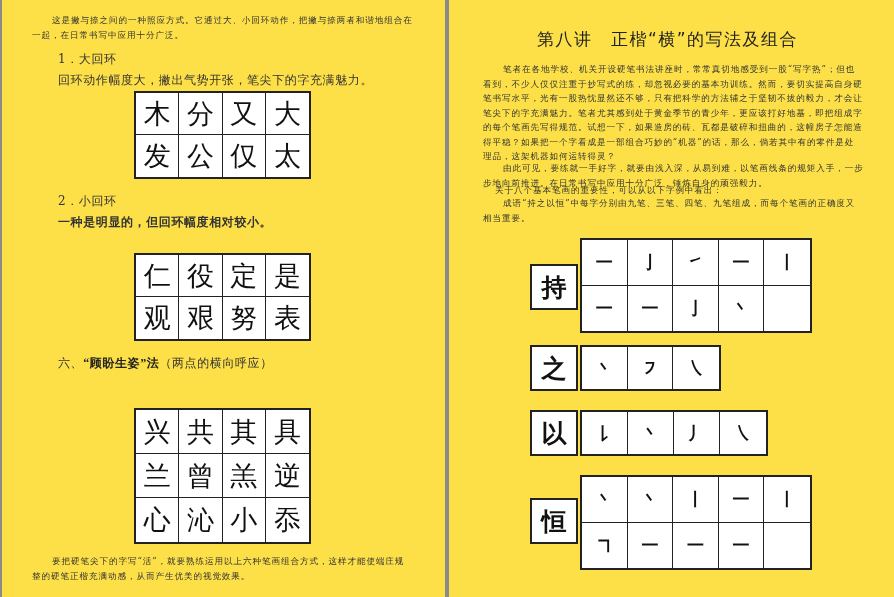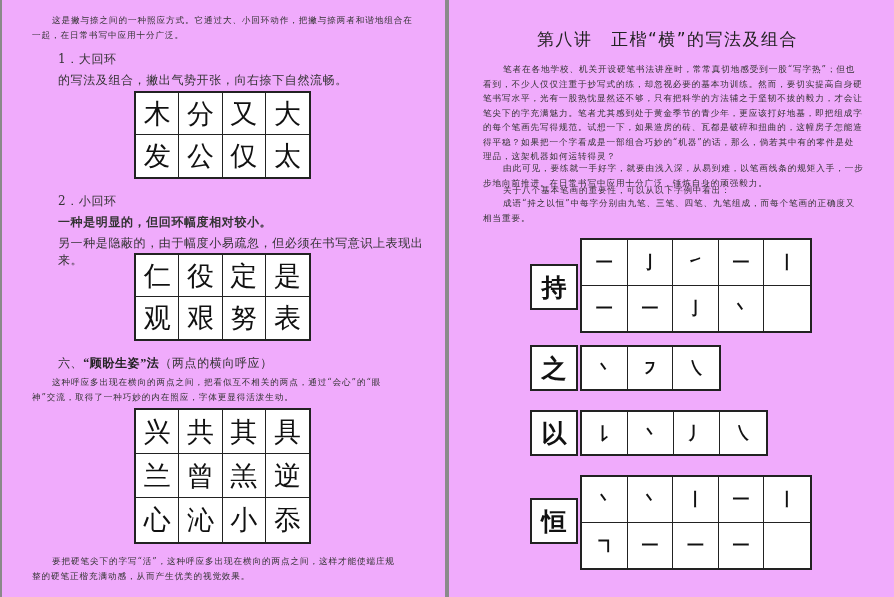--- a/index.html
+++ b/index.html
@@ -1,18 +1,18 @@
 <!DOCTYPE html>
 <html><head>
 <meta charset="utf-8">
 <style>
   * { box-sizing: border-box; margin: 0; padding: 0; }
   html, body { width: 894px; height: 597px; overflow: hidden; background: #8a8a8a; }
   body { font-family: "DejaVu Serif", "Liberation Serif", serif; color: #222; position: relative; }
-  .page { position: absolute; top: 0; height: 597px; background: #f0abfc; overflow: hidden; }
+  .page { position: absolute; top: 0; height: 597px; background: #fde047; overflow: hidden; }
   .page-left { left: 2px; width: 443px; }
   .page-right { left: 449px; width: 512px; }
   p.para { position: absolute; font-size: 8.6px; line-height: 14.5px; letter-spacing: 0.9px; color: #333; }
   p.para .indent { display: inline-block; width: 20px; }
   .heading { position: absolute; font-size: 12px; color: #333; letter-spacing: 0.6px; }
   .heading b { font-weight: bold; color: #222; }
   .title { position: absolute; font-family: "DejaVu Sans", "Liberation Sans", sans-serif; font-size: 17px; letter-spacing: 1.5px; color: #222; }
   .grid { position: absolute; border: 2px solid #222; display: grid; background: #fff; }
   .cell { border-right: 1.5px solid #222; border-bottom: 1.5px solid #222; display: flex; align-items: center; justify-content: center; font-family: "DejaVu Serif", serif; font-size: 27px; color: #111; }
   .cell.lastcol { border-right: none; }
@@ -23,83 +23,78 @@
 </head>
 <body>
 
 <div class="page page-left">
   <p class="para" style="left:30px; top:13px; width:400px;">
     <span class="indent"></span><span>这是撇与捺之间的一种照应方式。它通过大、小回环动作，把撇与捺两者和谐地组合在</span><br>
     <span>一起，在日常书写中应用十分广泛。</span>
   </p>
 
   <div class="heading" style="left:56px; top:51px;">1．大回环</div>
-  <div class="heading" style="left:56px; top:72px;">的写法及组合，撇出气势开张，向右捺下自然流畅。</div>
+  <div class="heading" style="left:56px; top:72px;">回环动作幅度大，撇出气势开张，笔尖下的字充满魅力。</div>
 
   <div class="grid" id="grid1" style="left:132px; top:91px; width:177px; height:88px; grid-template-columns:repeat(4,1fr); grid-template-rows:repeat(2,1fr);">
       <div class="cell">木</div>
       <div class="cell">分</div>
       <div class="cell">又</div>
       <div class="cell lastcol">大</div>
       <div class="cell lastrow">发</div>
       <div class="cell lastrow">公</div>
       <div class="cell lastrow">仅</div>
       <div class="cell lastcol lastrow">太</div>
     </div>
 
   <div class="heading" style="left:56px; top:193px;">2．小回环</div>
   <div class="heading" style="left:56px; top:214px;font-weight:bold;">一种是明显的，但回环幅度相对较小。</div>
-  <div class="heading" style="left:56px; top:235px;">另一种是隐蔽的，由于幅度小易疏忽，但必须在书写意识上表现出来。</div>
 
   <div class="grid" id="grid2" style="left:132px; top:253px; width:177px; height:88px; grid-template-columns:repeat(4,1fr); grid-template-rows:repeat(2,1fr);">
       <div class="cell">仁</div>
       <div class="cell">役</div>
       <div class="cell">定</div>
       <div class="cell lastcol">是</div>
       <div class="cell lastrow">观</div>
       <div class="cell lastrow">艰</div>
       <div class="cell lastrow">努</div>
       <div class="cell lastcol lastrow">表</div>
     </div>
 
   <div class="heading" style="left:56px; top:355px;font-family:Liberation Serif, serif;">
     <span>六、</span><b>“顾盼生姿”法</b><span>（两点的横向呼应）</span>
   </div>
-  <p class="para" style="left:30px; top:375px; width:400px;">
-    <span class="indent"></span><span>这种呼应多出现在横向的两点之间，把看似互不相关的两点，通过“会心”的“眼</span><br>
-    <span>神”交流，取得了一种巧妙的内在照应，字体更显得活泼生动。</span>
-  </p>
 
   <div class="grid" id="grid3" style="left:132px; top:408px; width:177px; height:136px; grid-template-columns:repeat(4,1fr); grid-template-rows:repeat(3,1fr);">
       <div class="cell">兴</div>
       <div class="cell">共</div>
       <div class="cell">其</div>
       <div class="cell lastcol">具</div>
       <div class="cell">兰</div>
       <div class="cell">曾</div>
       <div class="cell">羔</div>
       <div class="cell lastcol">逆</div>
       <div class="cell lastrow">心</div>
       <div class="cell lastrow">沁</div>
       <div class="cell lastrow">小</div>
       <div class="cell lastcol lastrow">忝</div>
     </div>
 
   <p class="para" style="left:30px; top:554px; width:410px;">
-    <span class="indent"></span><span>要把硬笔尖下的字写“活”，这种呼应多出现在横向的两点之间，这样才能使端庄规</span><br>
+    <span class="indent"></span><span>要把硬笔尖下的字写“活”，就要熟练运用以上六种笔画组合方式，这样才能使端庄规</span><br>
     <span>整的硬笔正楷充满动感，从而产生优美的视觉效果。</span>
   </p>
 </div>
 
 <div class="page page-right">
   <div class="title" style="left:88px; top:28px;">第八讲　正楷“横”的写法及组合</div>
 
   <p class="para" id="para1" style="left:34px; top:62px; width:400px;"><span class="indent"></span><span>笔者在各地学校、机关开设硬笔书法讲座时，常常真切地感受到一股“写字热”；但也</span><br><span>看到，不少人仅仅注重于抄写式的练，却忽视必要的基本功训练。然而，要切实提高自身硬</span><br><span>笔书写水平，光有一股热忱显然还不够，只有把科学的方法辅之于坚韧不拔的毅力，才会让</span><br><span>笔尖下的字充满魅力。笔者尤其感到处于黄金季节的青少年，更应该打好地基，即把组成字</span><br><span>的每个笔画先写得规范。试想一下，如果造房的砖、瓦都是破碎和扭曲的，这幢房子怎能造</span><br><span>得平稳？如果把一个字看成是一部组合巧妙的“机器”的话，那么，倘若其中有的零件是处</span><br><span>理品，这架机器如何运转得灵？</span></p>
   <p class="para" id="para2" style="left:34px; top:161px; width:400px;font-family:Liberation Serif, serif;"><span class="indent"></span><span>由此可见，要练就一手好字，就要由浅入深，从易到难，以笔画线条的规矩入手，一步</span><br><span>步地向前推进。在日常书写中应用十分广泛，锤炼自身的顽强毅力。</span></p>
-  <p class="para" style="left:34px; top:183px; width:400px;font-family:Liberation Serif, serif;">
+  <p class="para" style="left:26px; top:183px; width:400px;font-family:Liberation Serif, serif;">
     <span class="indent"></span><span>关于八个基本笔画的重要性，可以从以下字例中看出：</span>
   </p>
   <p class="para" id="para4" style="left:34px; top:196px; width:400px;"><span class="indent"></span><span>成语“持之以恒”中每字分别由九笔、三笔、四笔、九笔组成，而每个笔画的正确度又</span><br><span>相当重要。</span></p>
 
   <div class="big-char" style="left:81px; top:264px; width:48px; height:46px;">持</div>
   <div class="grid" id="st0" style="left:131px; top:238px; width:232px; height:95px; grid-template-columns:repeat(5,1fr); grid-template-rows:repeat(2,1fr);">
       <div class="cell stroke">一</div>
       <div class="cell stroke">亅</div>
       <div class="cell stroke">㇀</div>
       <div class="cell stroke">一</div>

